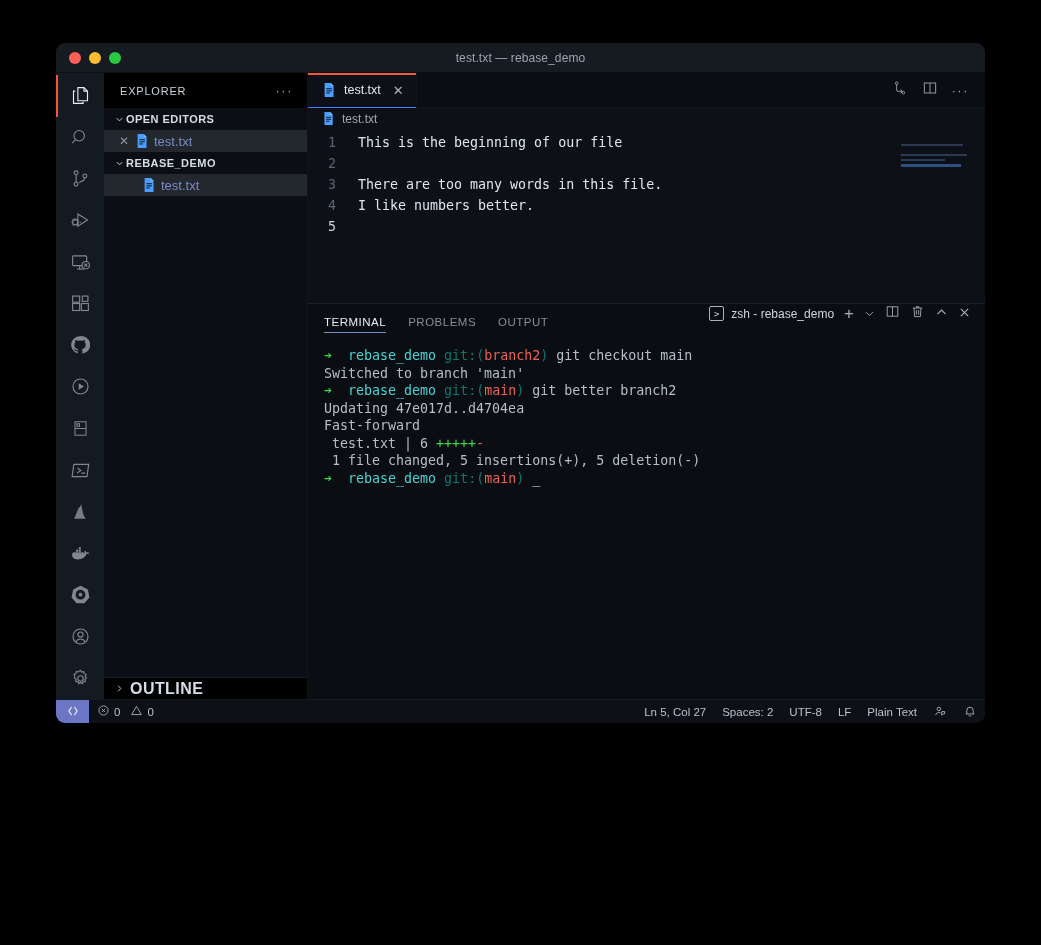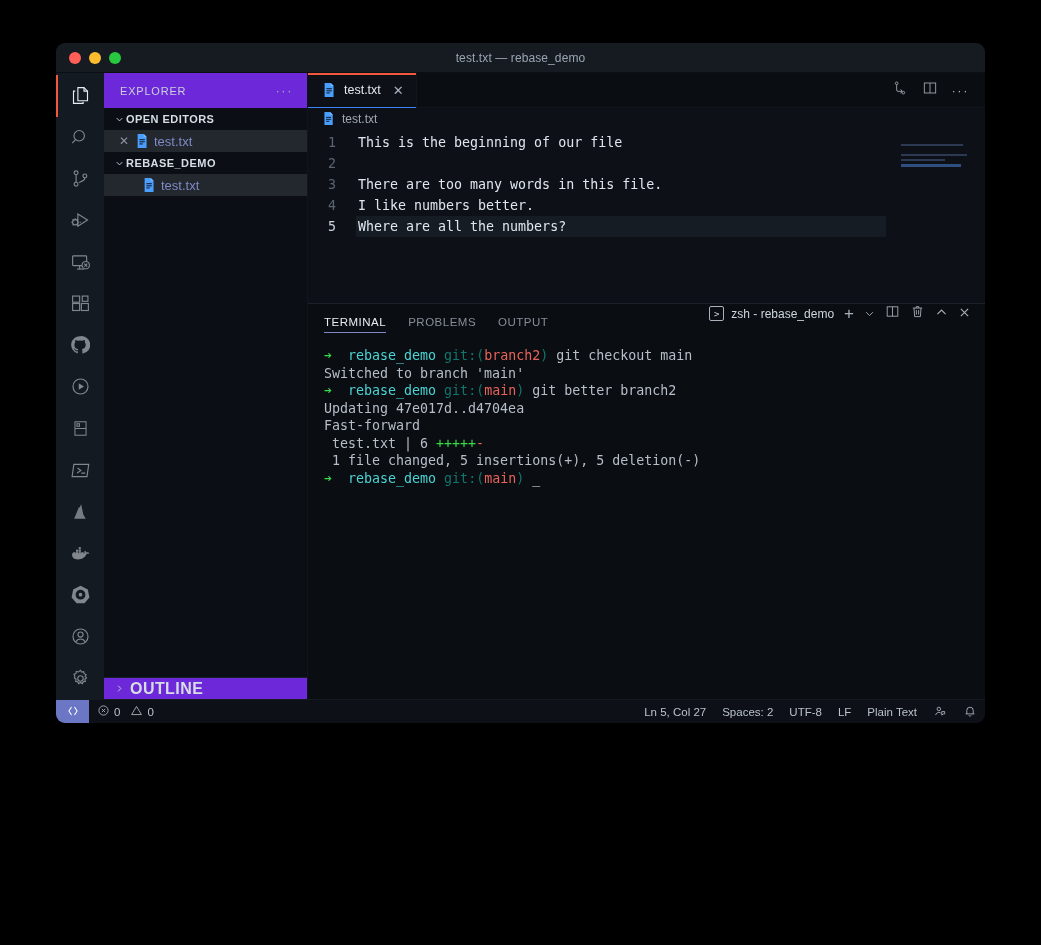--- a/index.html
+++ b/index.html
@@ -62,21 +62,21 @@
   .act-item.active::before {
     content: ""; position: absolute; left: 0; top: 0; bottom: 0;
     width: 2px; background: #f2583e;
   }
   .act-item svg { display: block; }
   .act-spacer { flex: 1 1 auto; }
 
   
   .sidebar {
     width: 204px; flex: 0 0 204px;
-    background: #6d28d9;
+    background: #000000;
     display: flex; flex-direction: column;
     border-right: 1px solid #11161d;
   }
   .sidebar-header {
     height: 35px; flex: 0 0 35px;
     display: flex; align-items: center; justify-content: space-between;
     padding: 0 14px 0 16px;
     font-size: 11px; letter-spacing: .8px; color: #c9d1d9;
   }
   .dots { color: #a9b1ba; font-size: 13px; letter-spacing: 1.5px; line-height: 1; }
@@ -515,21 +515,20 @@
           <div class="codeline">
             <span class="lnum">3</span>
             <span class="ltext">There are too many words in this file.</span>
           </div>
           <div class="codeline">
             <span class="lnum">4</span>
             <span class="ltext">I like numbers better.</span>
           </div>
           <div class="codeline active">
             <span class="lnum">5</span>
-            <span class="ltext">Where are all the numbers?</span>
           </div>
         </div>
 
         <div class="minimap">
           <div class="mm-line" style="width:62px"></div>
           <div class="mm-line" style="width:0px"></div>
           <div class="mm-line" style="width:66px"></div>
           <div class="mm-line" style="width:44px"></div>
           <div class="mm-sel"></div>
           <div class="mm-scroll"></div>

